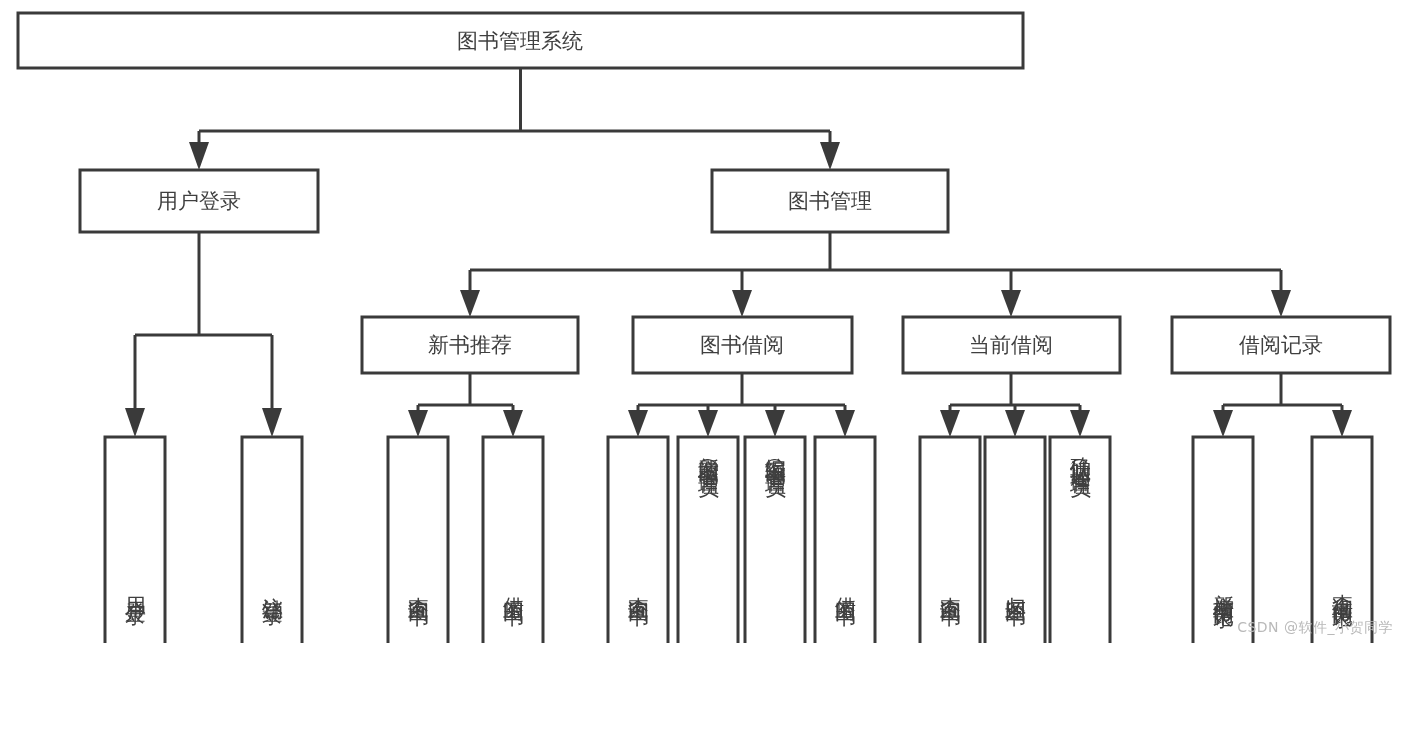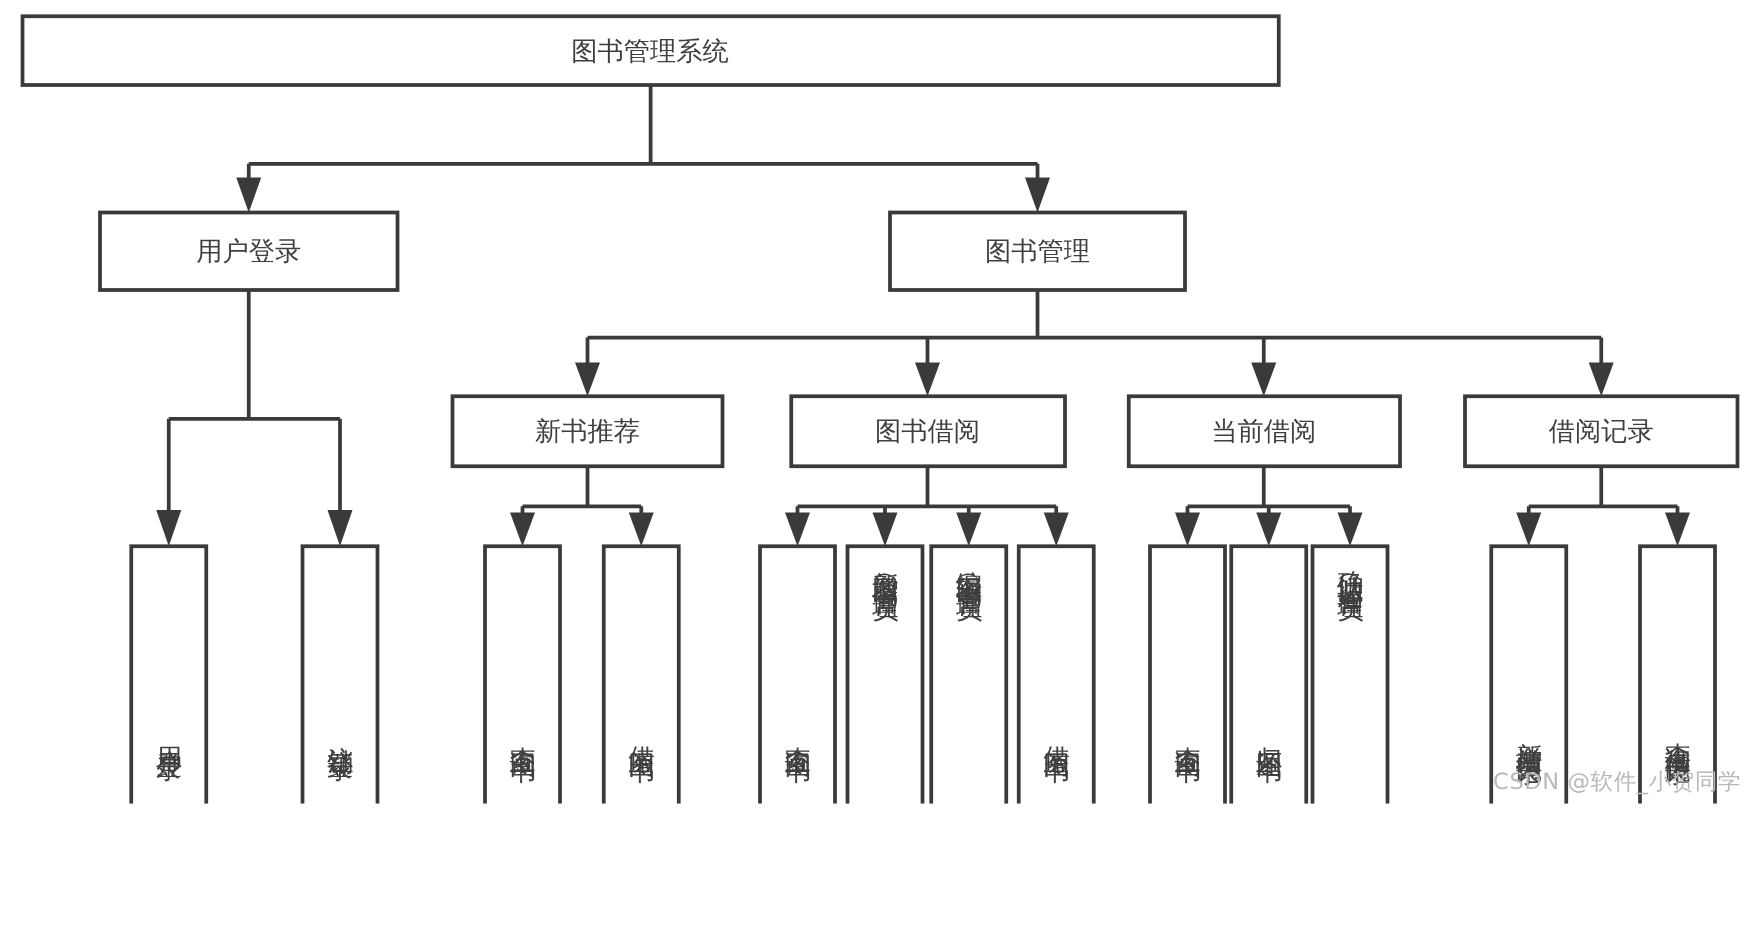--- a/index.html
+++ b/index.html
@@ -62,21 +62,21 @@
     letter-spacing: 3px;
     color: #3f3f3f;
     white-space: nowrap;
     text-align: center;
   }
   .watermark {
     position: absolute;
     right: 12px;
     bottom: 6px;
     font-family: "DejaVu Sans", "Liberation Sans", sans-serif;
-    font-size: 18px;
+    font-size: 14px;
     color: #b9b9b9;
     white-space: nowrap;
     letter-spacing: 0.5px;
   }
 </style>
 </head>
 <body>
 
 <div id="stage">
 

